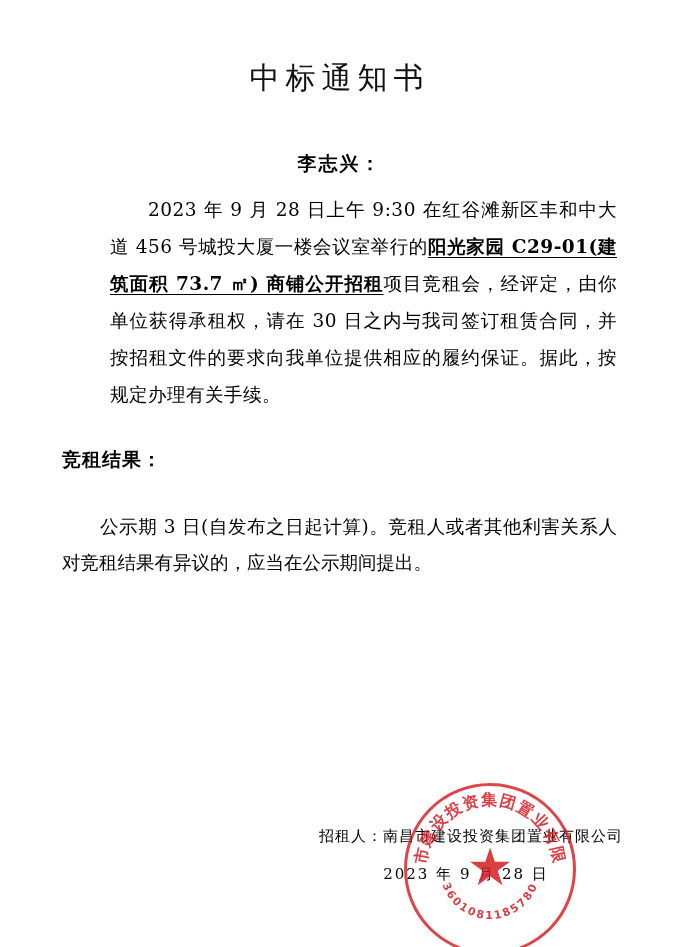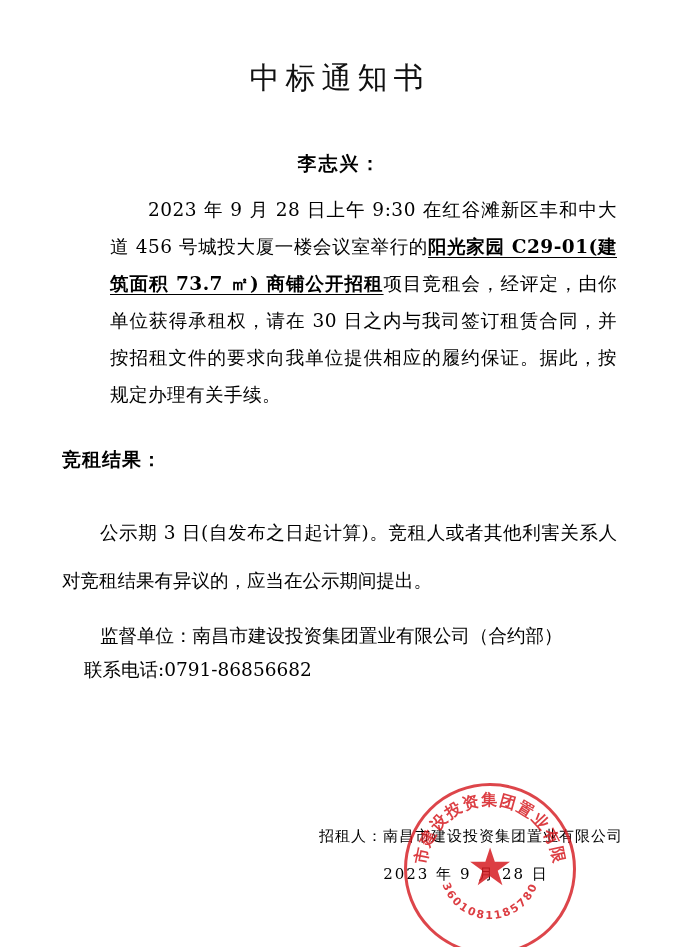--- a/index.html
+++ b/index.html
@@ -70,21 +70,21 @@
   }
   .result-value {
     margin-left: 6px;
     padding: 0 14px 1px 14px;
     border-bottom: 1.5px solid #000;
     font-weight: bold;
   }
   .notice-para {
     margin-top: 36px;
     font-size: 18.5px;
-    line-height: 48px;
+    line-height: 36px;
     font-family: "DejaVu Serif", serif;
     text-indent: 38px;
     text-align: justify;
     text-justify: inter-ideograph;
   }
   .contact-block {
     margin-top: 14px;
     font-size: 18.5px;
     line-height: 34px;
     font-family: "DejaVu Serif", serif;
@@ -156,24 +156,20 @@
   <div class="salutation">李志兴：</div>
 
   <div class="body-para"><span>2023 年 9 月 28 日上午 9:30 在红谷滩新区丰和中大道 456 号城投大厦一楼会议室举行的</span><span class="emph">阳光家园 C29-01(建筑面积 73.7 ㎡) 商铺公开招租</span><span>项目竞租会，经评定，由你单位获得承租权，请在 30 日之内与我司签订租赁合同，并按招租文件的要求向我单位提供相应的履约保证。据此，按规定办理有关手续。</span></div>
 
   <div class="result-row">
     <span class="result-label">竞租结果：</span>
   </div>
 
   <div class="notice-para">公示期 3 日(自发布之日起计算)。竞租人或者其他利害关系人对竞租结果有异议的，应当在公示期间提出。</div>
 
-  <div class="contact-block">
-    <div class="contact-line-1">监督单位：南昌市建设投资集团置业有限公司（合约部）</div>
-    <div class="contact-line-2">联系电话:0791-86856682</div>
-  </div>
 
   <div class="signature">
     <div class="sig-line-1">招租人：南昌市建设投资集团置业有限公司</div>
     <div class="sig-line-2">2023 年 9 月 28 日</div>
   </div>
 
   <div class="seal">
     <div class="seal-ring"></div>
     <svg width="172" height="172" viewBox="0 0 172 172">
       <defs>

